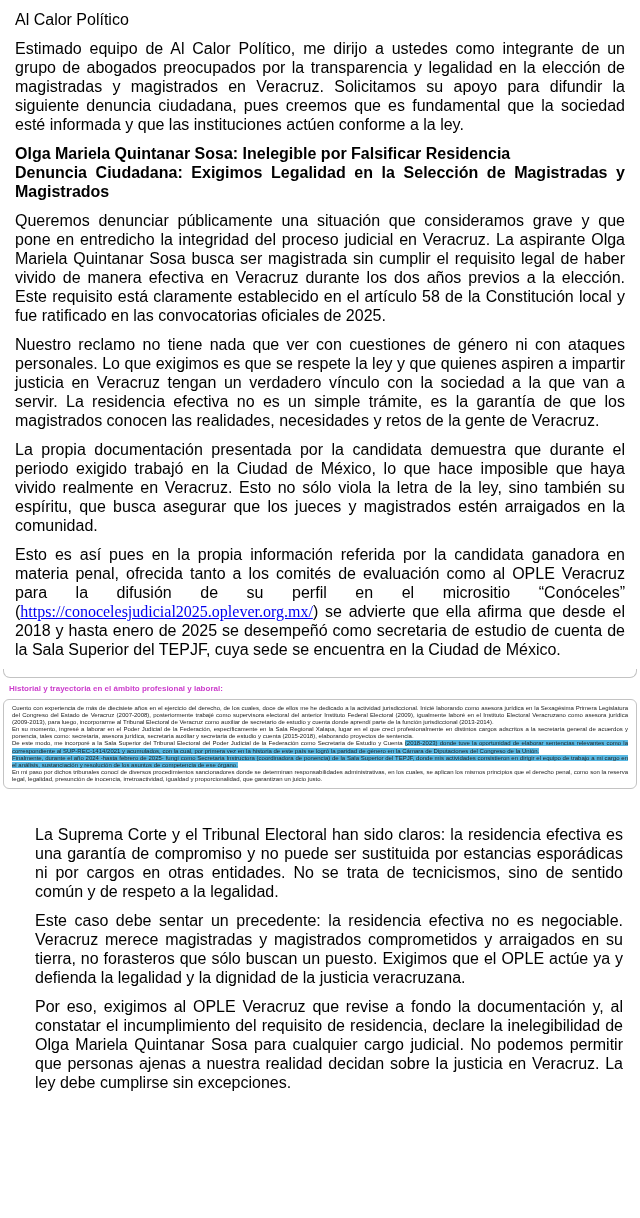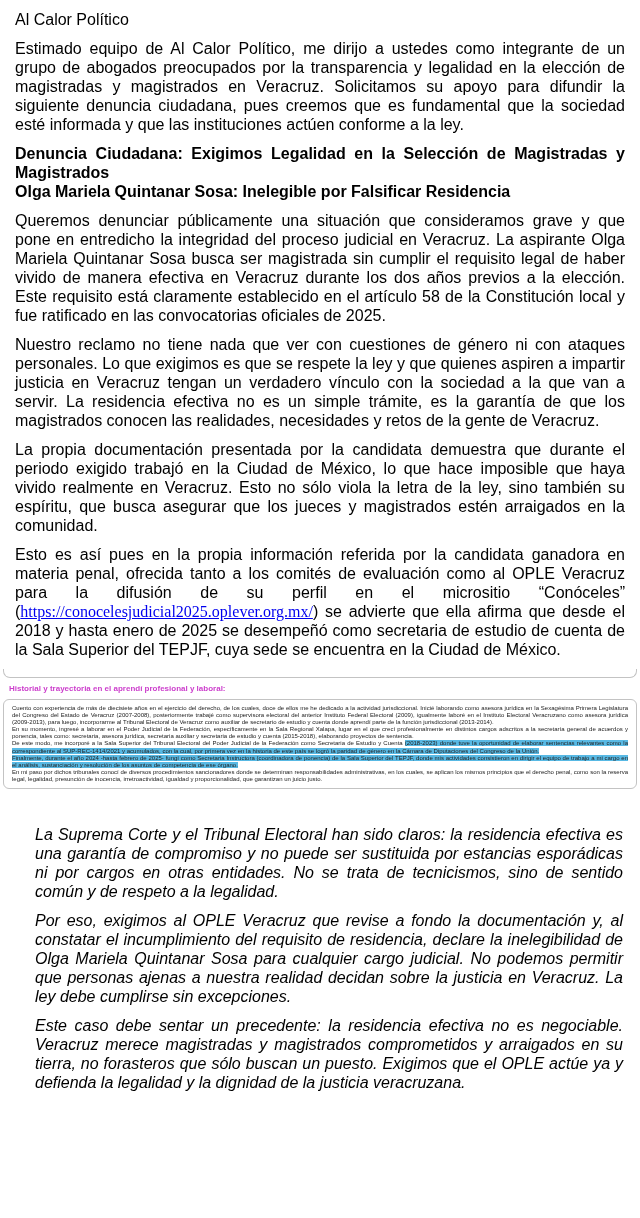--- a/index.html
+++ b/index.html
@@ -72,62 +72,61 @@
     color: #222;
     text-align: justify;
   }
   .cap-box p { margin: 0; }
   .hl {
     background: var(--highlight_blue, #58b9e4);
   }
 
   .indent {
     margin-top: 36px;
-    font-style: italic;
   }
   .indent .para {
     margin-left: 20px;
     margin-right: 2px;
   }
 </style>
 </head>
 <body>
 
 <div class="page">
 
   <div class="addr">
     <p>Al Calor Político</p>
   </div>
 
   <p class="para">Estimado equipo de Al Calor Político, me dirijo a ustedes como integrante de un grupo de abogados preocupados por la transparencia y legalidad en la elección de magistradas y magistrados en Veracruz. Solicitamos su apoyo para difundir la siguiente denuncia ciudadana, pues creemos que es fundamental que la sociedad esté informada y que las instituciones actúen conforme a la ley.</p>
 
   <div class="heading">
+    <p>Olga Mariela Quintanar Sosa: Inelegible por Falsificar Residencia</p>
     <p>Denuncia Ciudadana: Exigimos Legalidad en la Selección de Magistradas y Magistrados</p>
-    <p>Olga Mariela Quintanar Sosa: Inelegible por Falsificar Residencia</p>
   </div>
 
   <p class="para">Queremos denunciar públicamente una situación que consideramos grave y que pone en entredicho la integridad del proceso judicial en Veracruz. La aspirante Olga Mariela Quintanar Sosa busca ser magistrada sin cumplir el requisito legal de haber vivido de manera efectiva en Veracruz durante los dos años previos a la elección. Este requisito está claramente establecido en el artículo 58 de la Constitución local y fue ratificado en las convocatorias oficiales de 2025.</p>
 
   <p class="para">Nuestro reclamo no tiene nada que ver con cuestiones de género ni con ataques personales. Lo que exigimos es que se respete la ley y que quienes aspiren a impartir justicia en Veracruz tengan un verdadero vínculo con la sociedad a la que van a servir. La residencia efectiva no es un simple trámite, es la garantía de que los magistrados conocen las realidades, necesidades y retos de la gente de Veracruz.</p>
 
   <p class="para">La propia documentación presentada por la candidata demuestra que durante el periodo exigido trabajó en la Ciudad de México, lo que hace imposible que haya vivido realmente en Veracruz. Esto no sólo viola la letra de la ley, sino también su espíritu, que busca asegurar que los jueces y magistrados estén arraigados en la comunidad.</p>
 
   <p class="para"><span>Esto es así pues en la propia información referida por la candidata ganadora en materia penal, ofrecida tanto a los comités de evaluación como al OPLE Veracruz para la difusión de su perfil en el micrositio “Conóceles” (</span><a href="#" class="link">https://conocelesjudicial2025.oplever.org.mx/</a><span>) se advierte que ella afirma que desde el 2018 y hasta enero de 2025 se desempeñó como secretaria de estudio de cuenta de la Sala Superior del TEPJF, cuya sede se encuentra en la Ciudad de México.</span></p>
 
   <div class="shot">
     <div class="cap-curve"></div>
-    <div class="cap-title">Historial y trayectoria en el aprendí profesional y laboral:</div>
+    <div class="cap-title">Historial y trayectoria en el ámbito profesional y laboral:</div>
     <div class="cap-box">
       <p>Cuento con experiencia de más de diecisiete años en el ejercicio del derecho, de los cuales, doce de ellos me he dedicado a la actividad jurisdiccional. Inicié laborando como asesora jurídica en la Sexagésima Primera Legislatura del Congreso del Estado de Veracruz (2007-2008), posteriormente trabajé como supervisora electoral del anterior Instituto Federal Electoral (2009), igualmente laboré en el Instituto Electoral Veracruzano como asesora jurídica (2009-2013), para luego, incorporarme al Tribunal Electoral de Veracruz como auxiliar de secretario de estudio y cuenta donde aprendí parte de la función jurisdiccional (2013-2014).</p>
       <p>En su momento, ingresé a laborar en el Poder Judicial de la Federación, específicamente en la Sala Regional Xalapa, lugar en el que crecí profesionalmente en distintos cargos adscritos a la secretaría general de acuerdos y ponencia, tales como: secretaria, asesora jurídica, secretaria auxiliar y secretaria de estudio y cuenta (2015-2018), elaborando proyectos de sentencia.</p>
       <p><span>De este modo, me incorporé a la Sala Superior del Tribunal Electoral del Poder Judicial de la Federación como Secretaria de Estudio y Cuenta </span><span class="hl">(2018-2023) donde tuve la oportunidad de elaborar sentencias relevantes como la correspondiente al SUP-REC-1414/2021 y acumulados, con la cual, por primera vez en la historia de este país se logró la paridad de género en la Cámara de Diputaciones del Congreso de la Unión.</span></p>
       <p><span class="hl">Finalmente, durante el año 2024 -hasta febrero de 2025- fungí como Secretaria Instructora (coordinadora de ponencia) de la Sala Superior del TEPJF, donde mis actividades consistieron en dirigir el equipo de trabajo a mi cargo en el análisis, sustanciación y resolución de los asuntos de competencia de ese órgano.</span></p>
       <p>En mi paso por dichos tribunales conocí de diversos procedimientos sancionadores donde se determinan responsabilidades administrativas, en los cuales, se aplican los mismos principios que el derecho penal, como son la reserva legal, legalidad, presunción de inocencia, irretroactividad, igualdad y proporcionalidad, que garantizan un juicio justo.</p>
     </div>
   </div>
 
   <div class="indent">
     <p class="para">La Suprema Corte y el Tribunal Electoral han sido claros: la residencia efectiva es una garantía de compromiso y no puede ser sustituida por estancias esporádicas ni por cargos en otras entidades. No se trata de tecnicismos, sino de sentido común y de respeto a la legalidad.</p>
+    <p class="para">Este caso debe sentar un precedente: la residencia efectiva no es negociable. Veracruz merece magistradas y magistrados comprometidos y arraigados en su tierra, no forasteros que sólo buscan un puesto. Exigimos que el OPLE actúe ya y defienda la legalidad y la dignidad de la justicia veracruzana.</p>
     <p class="para">Por eso, exigimos al OPLE Veracruz que revise a fondo la documentación y, al constatar el incumplimiento del requisito de residencia, declare la inelegibilidad de Olga Mariela Quintanar Sosa para cualquier cargo judicial. No podemos permitir que personas ajenas a nuestra realidad decidan sobre la justicia en Veracruz. La ley debe cumplirse sin excepciones.</p>
-    <p class="para">Este caso debe sentar un precedente: la residencia efectiva no es negociable. Veracruz merece magistradas y magistrados comprometidos y arraigados en su tierra, no forasteros que sólo buscan un puesto. Exigimos que el OPLE actúe ya y defienda la legalidad y la dignidad de la justicia veracruzana.</p>
   </div>
 
 </div>
 
 </body></html>

